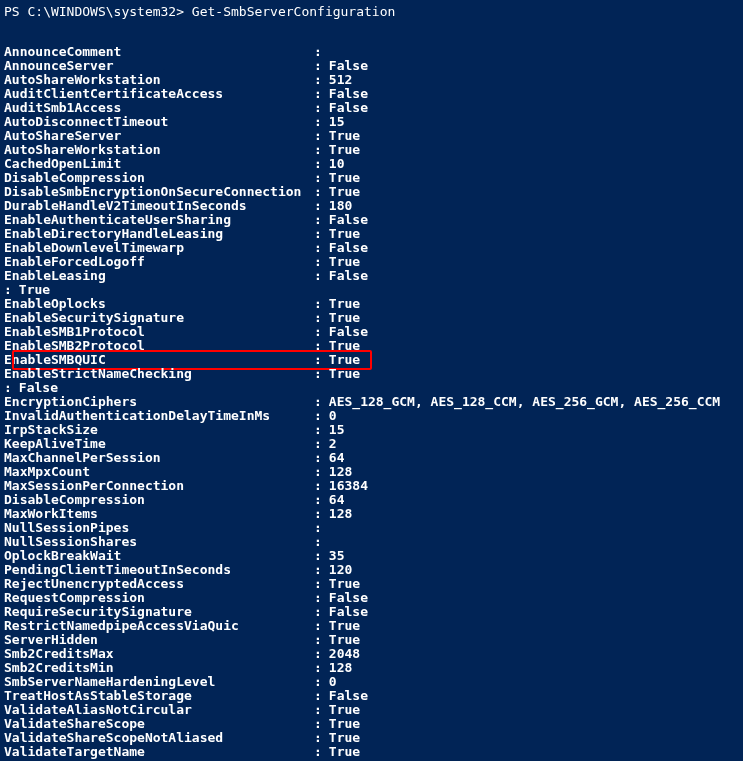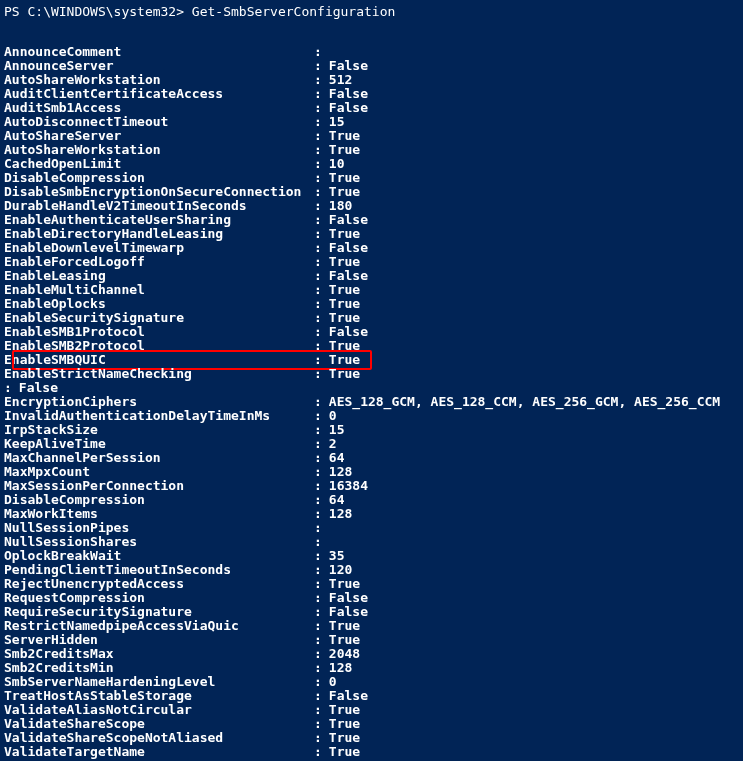--- a/index.html
+++ b/index.html
@@ -72,21 +72,21 @@
     <div class="config-row"><span class="key">AutoShareWorkstation</span><span class="sep">:</span><span class="val">True</span></div>
     <div class="config-row"><span class="key">CachedOpenLimit</span><span class="sep">:</span><span class="val">10</span></div>
     <div class="config-row"><span class="key">DisableCompression</span><span class="sep">:</span><span class="val">True</span></div>
     <div class="config-row"><span class="key">DisableSmbEncryptionOnSecureConnection</span><span class="sep">:</span><span class="val">True</span></div>
     <div class="config-row"><span class="key">DurableHandleV2TimeoutInSeconds</span><span class="sep">:</span><span class="val">180</span></div>
     <div class="config-row"><span class="key">EnableAuthenticateUserSharing</span><span class="sep">:</span><span class="val">False</span></div>
     <div class="config-row"><span class="key">EnableDirectoryHandleLeasing</span><span class="sep">:</span><span class="val">True</span></div>
     <div class="config-row"><span class="key">EnableDownlevelTimewarp</span><span class="sep">:</span><span class="val">False</span></div>
     <div class="config-row"><span class="key">EnableForcedLogoff</span><span class="sep">:</span><span class="val">True</span></div>
     <div class="config-row"><span class="key">EnableLeasing</span><span class="sep">:</span><span class="val">False</span></div>
-    <div class="config-row"><span class="key">EnableMultiChannel</span><span class="sep">:</span><span class="val">True</span></div>
+    <div class="config-row"><span class="sep">:</span><span class="val">True</span></div>
     <div class="config-row"><span class="key">EnableOplocks</span><span class="sep">:</span><span class="val">True</span></div>
     <div class="config-row"><span class="key">EnableSecuritySignature</span><span class="sep">:</span><span class="val">True</span></div>
     <div class="config-row"><span class="key">EnableSMB1Protocol</span><span class="sep">:</span><span class="val">False</span></div>
     <div class="config-row"><span class="key">EnableSMB2Protocol</span><span class="sep">:</span><span class="val">True</span></div>
     <div class="config-row"><span class="key">EnableSMBQUIC</span><span class="sep">:</span><span class="val">True</span><div class="highlight-box"></div></div>
     <div class="config-row"><span class="key">EnableStrictNameChecking</span><span class="sep">:</span><span class="val">True</span></div>
     <div class="config-row"><span class="sep">:</span><span class="val">False</span></div>
     <div class="config-row"><span class="key">EncryptionCiphers</span><span class="sep">:</span><span class="val">AES_128_GCM, AES_128_CCM, AES_256_GCM, AES_256_CCM</span></div>
     <div class="config-row"><span class="key">InvalidAuthenticationDelayTimeInMs</span><span class="sep">:</span><span class="val">0</span></div>
     <div class="config-row"><span class="key">IrpStackSize</span><span class="sep">:</span><span class="val">15</span></div>

